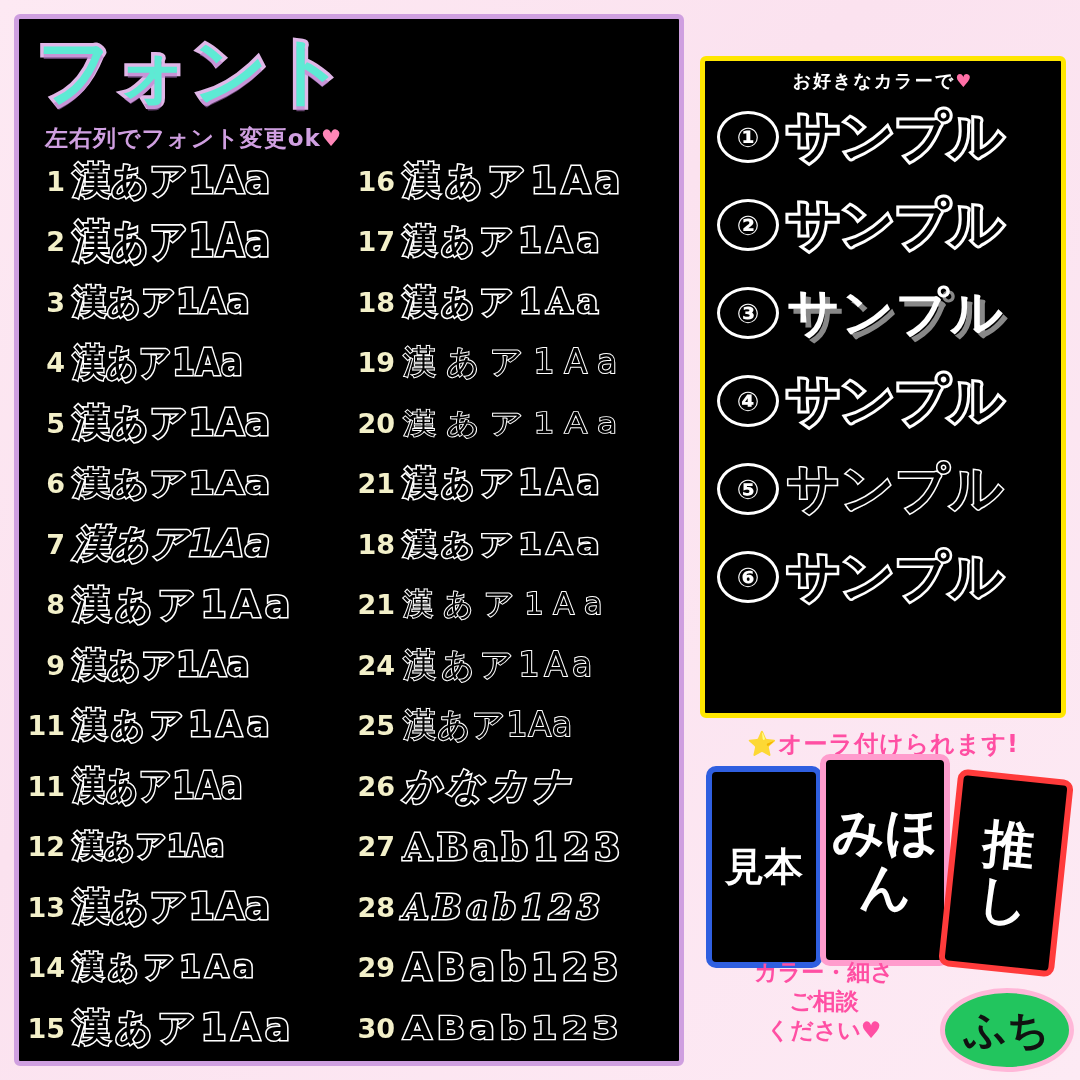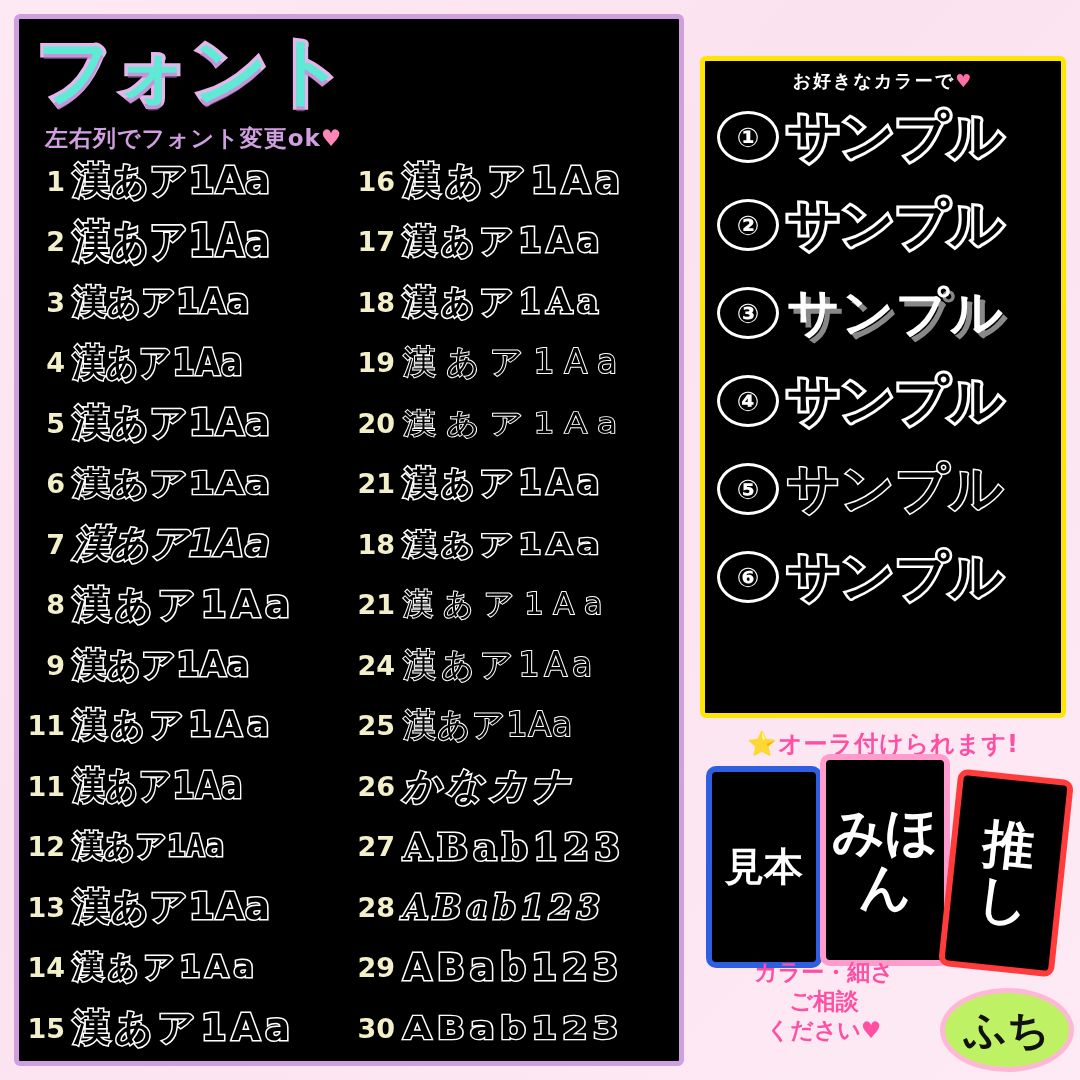--- a/index.html
+++ b/index.html
@@ -102,21 +102,21 @@
   .demo-a{left:6px;top:4px;width:104px;height:190px;border:6px solid #2f5fe0;font-size:39px;}
   .demo-b{left:120px;top:-8px;width:118px;height:200px;border:6px solid #ff9ccd;font-size:52px;align-items:center;}
   .demo-c{left:248px;top:12px;width:104px;height:186px;border:6px solid #ff3b3b;font-size:52px;transform:rotate(6deg);}
 
   .bottom-note{
     position:absolute;left:694px;top:958px;width:260px;text-align:center;
     font-size:23px;font-weight:bold;color:#ff4fa3;line-height:1.25;
   }
   .fuchi{
     position:absolute;left:940px;top:988px;width:124px;height:74px;
-    background:#bef264;border:5px solid #ffb7d8;border-radius:50%;
+    background:#22c55e;border:5px solid #ffb7d8;border-radius:50%;
     display:flex;align-items:center;justify-content:center;
     font-size:42px;font-weight:bold;color:#111;
     box-shadow:0 0 0 4px #fde9f3;
   }
 </style>
 </head>
 <body>
 
 <div class="stage">
 

